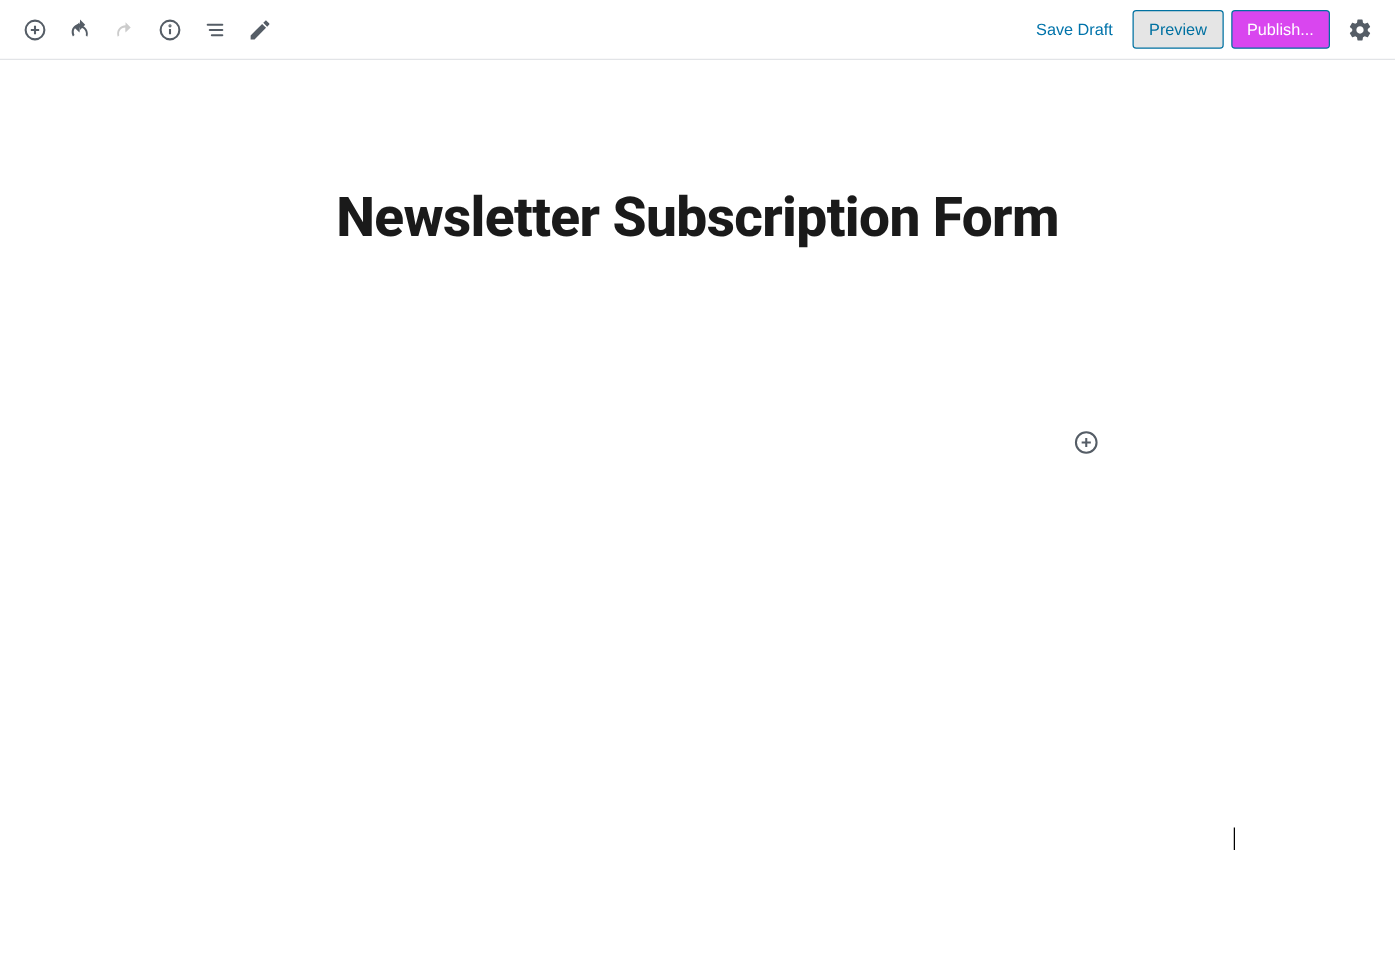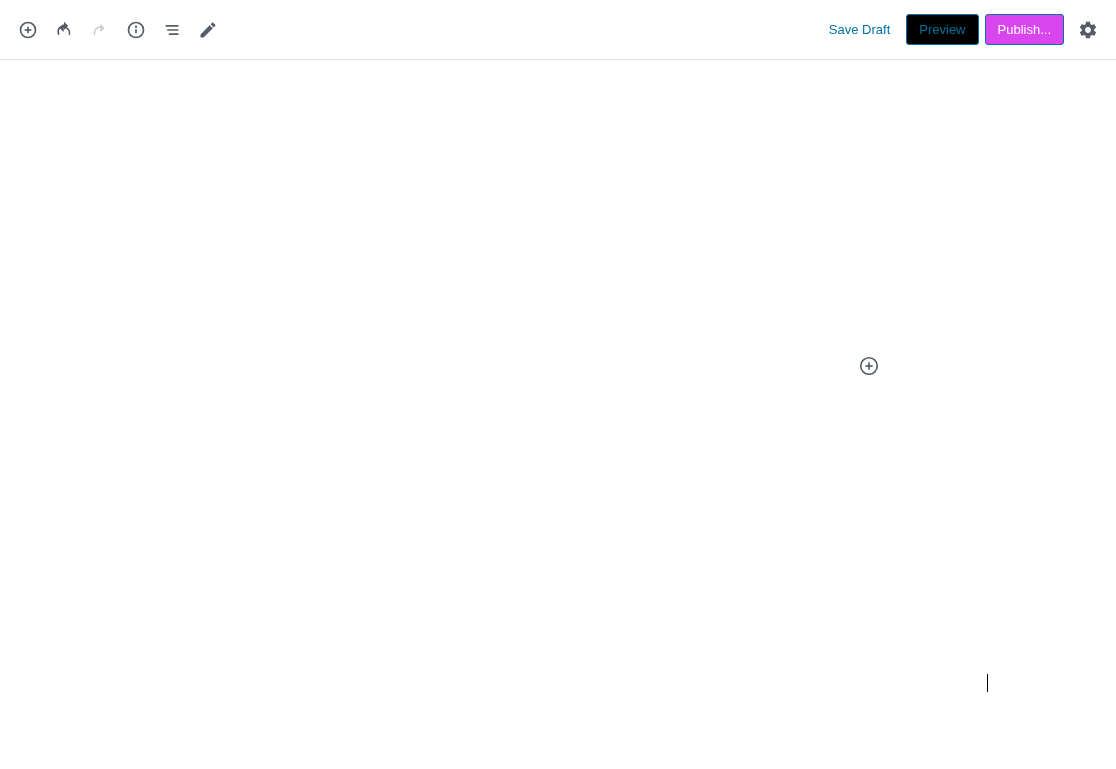--- a/index.html
+++ b/index.html
@@ -11,21 +11,21 @@
       font-family: -apple-system, BlinkMacSystemFont, "Segoe UI", Roboto, sans-serif;
       background: #fff;
       width: 1116px;
       height: 769px;
       overflow: hidden;
     }
     .toolbar {
       display: flex;
       align-items: center;
       justify-content: space-between;
-      height: 60px;
+      height: 48px;
       padding: 0 10px;
       border-bottom: 1px solid #e2e4e7;
     }
     .toolbar-left {
       display: flex;
       align-items: center;
       gap: 0;
     }
     .toolbar-right {
       display: flex;
@@ -53,21 +53,21 @@
     }
     .text-btn {
       background: transparent;
       border: none;
       color: #0073aa;
       font-size: 13px;
       padding: 6px 10px;
       cursor: pointer;
     }
     .preview-btn {
-      background: #000000;
+      background: #e5e5e5;
       border: 1px solid #0071a1;
       color: #0071a1;
       font-size: 13px;
       padding: 7px 12px;
       border-radius: 3px;
       cursor: pointer;
     }
     .publish-btn {
       background: #d946ef;
       border: 1px solid #0071a1;
@@ -180,20 +180,21 @@
     <button class="publish-btn">Publish...</button>
     <button class="settings-btn">
       <svg viewBox="0 0 24 24" fill="currentColor">
         <path d="M19.43 12.98c.04-.32.07-.64.07-.98s-.03-.66-.07-.98l2.11-1.65c.19-.15.24-.42.12-.64l-2-3.46c-.12-.22-.39-.3-.61-.22l-2.49 1c-.52-.4-1.08-.73-1.69-.98l-.38-2.65C14.46 2.18 14.25 2 14 2h-4c-.25 0-.46.18-.49.42l-.38 2.65c-.61.25-1.17.59-1.69.98l-2.49-1c-.23-.09-.49 0-.61.22l-2 3.46c-.13.22-.07.49.12.64l2.11 1.65c-.04.32-.07.65-.07.98s.03.66.07.98l-2.11 1.65c-.19.15-.24.42-.12.64l2 3.46c.12.22.39.3.61.22l2.49-1c.52.4 1.08.73 1.69.98l.38 2.65c.03.24.24.42.49.42h4c.25 0 .46-.18.49-.42l.38-2.65c.61-.25 1.17-.59 1.69-.98l2.49 1c.23.09.49 0 .61-.22l2-3.46c.12-.22.07-.49-.12-.64l-2.11-1.65zM12 15.5c-1.93 0-3.5-1.57-3.5-3.5s1.57-3.5 3.5-3.5 3.5 1.57 3.5 3.5-1.57 3.5-3.5 3.5z"></path>
       </svg>
     </button>
   </div>
 </div>
 
 <div class="editor-content">
+  <h1 class="post-title">Newsletter Subscription Form</h1>
   <div class="add-block-circle">
     <svg viewBox="0 0 24 24" fill="none" stroke="currentColor" stroke-width="1.8">
       <circle cx="12" cy="12" r="9"></circle>
       <line x1="12" y1="8" x2="12" y2="16"></line>
       <line x1="8" y1="12" x2="16" y2="12"></line>
     </svg>
   </div>
   <div class="text-cursor"></div>
 </div>
 

